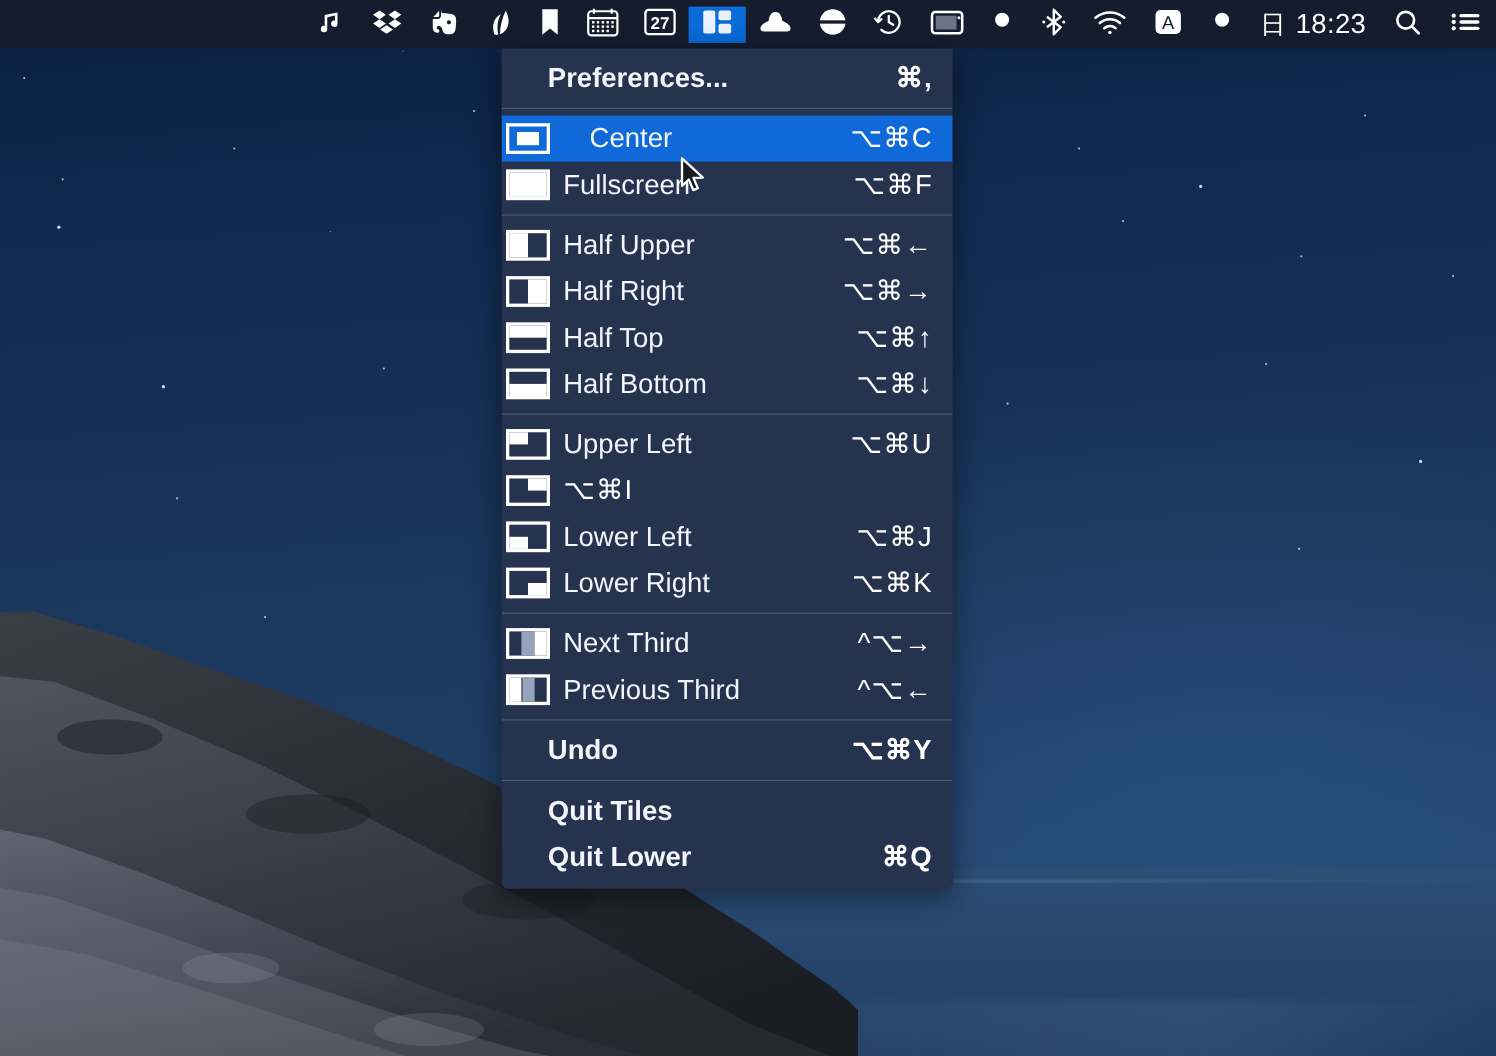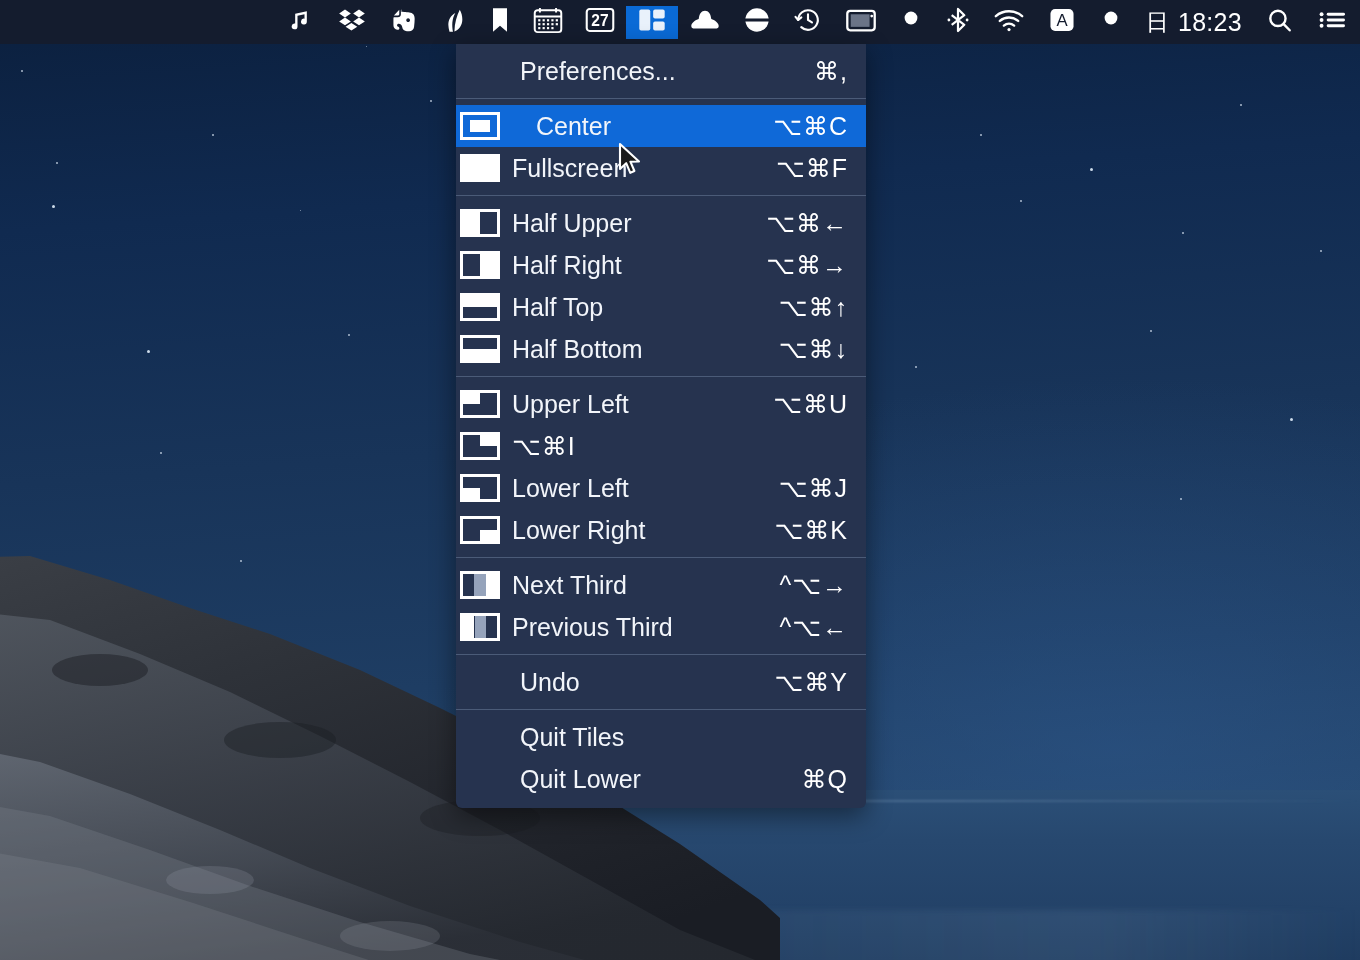--- a/index.html
+++ b/index.html
@@ -82,21 +82,21 @@
   .mi-icon{
     width:40px; min-width:40px; height:28px;
     margin-left:-38px; margin-right:12px;
     display:flex; align-items:center;
   }
   .mi-label{ flex:1; }
   .mi-shortcut{
     color:#ffffff; font-size:25px; letter-spacing:1px;
     display:flex; align-items:center; gap:2px;
   }
-  .no-icon{ padding-left:64px; }
+  .no-icon{ padding-left:42px;font-weight:bold; }
 
   
   .tbox{ width:40px; height:28px; border:3px solid #ffffff; position:relative; background:transparent; }
   .tfill{ position:absolute; background:#ffffff; }
   .tgray{ position:absolute; background:#95a3bb; }
 
   
   #cursor{ position:absolute; left:618px; top:142px; z-index:70; pointer-events:none; }
 </style>
 </head>

